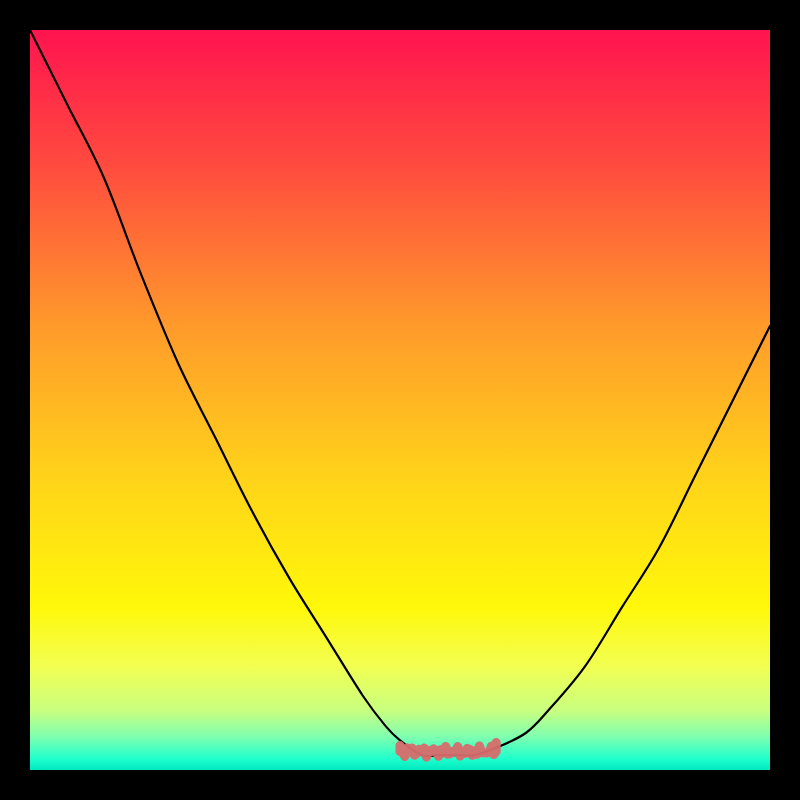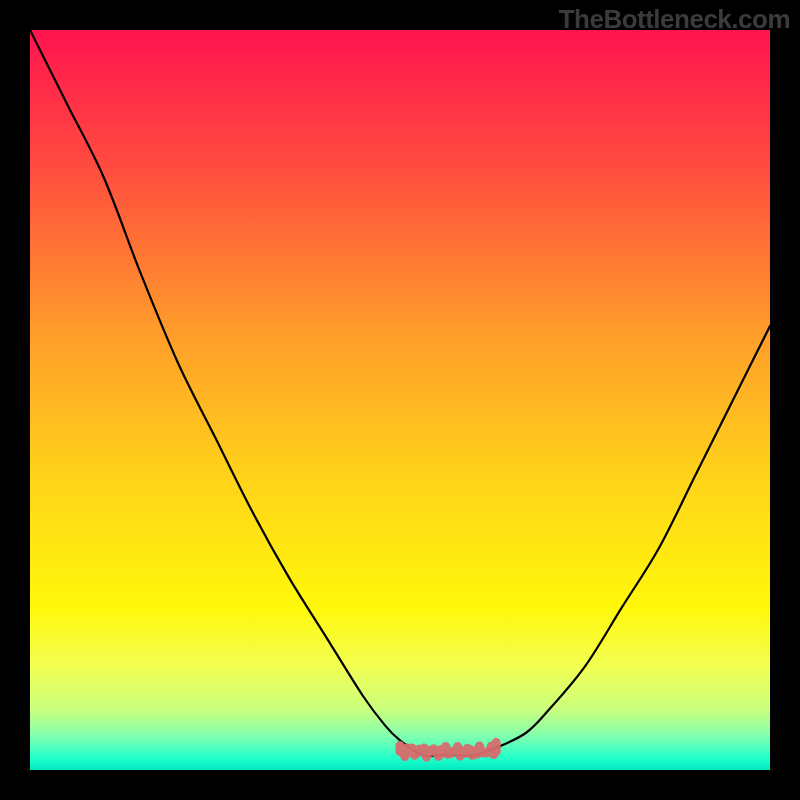--- a/index.html
+++ b/index.html
@@ -71,14 +71,13 @@
             <stop offset="100%" stop-color="#00e8c0"></stop>
           </linearGradient>
       </defs>
       <rect x="0" y="0" width="740" height="740" fill="url(#bg-grad)"></rect>
     </svg>
     <svg class="curves" viewBox="0 0 740 740" preserveAspectRatio="none">
       <path id="bottleneck-path" fill="none" stroke-width="2.2" stroke-linecap="round" stroke-linejoin="round" d="M 0,0 C 6.166666666666667,12.333333333333334 24.666666666666664,49.33333333333333 37,74 C 49.333333333333336,98.66666666666667 61.666666666666664,119.63333333333334 74,148 C 86.33333333333333,176.36666666666667 98.66666666666667,213.36666666666667 111,244.2 C 123.33333333333333,275.0333333333333 135.66666666666666,305.8666666666666 148,332.99999999999994 C 160.33333333333334,360.13333333333327 172.66666666666666,382.3333333333333 185,407 C 197.33333333333334,431.6666666666667 209.66666666666666,457.56666666666666 222,481 C 234.33333333333334,504.43333333333334 246.66666666666666,526.6333333333333 259,547.6 C 271.3333333333333,568.5666666666667 283.6666666666667,587.0666666666666 296,606.8 C 308.3333333333333,626.5333333333333 323.1333333333333,651.2 333,666 C 342.8666666666667,680.8 349.0333333333333,688.2 355.2,695.6 C 361.3666666666667,703 363.8333333333333,705.4666666666667 370,710.4 C 376.1666666666667,715.3333333333333 386.03333333333336,722.7333333333333 392.20000000000005,725.2 C 398.36666666666673,727.6666666666667 400.83333333333337,725.2 407.00000000000006,725.2 C 413.16666666666674,725.2 423.0333333333333,725.2 429.2,725.2 C 435.3666666666667,725.2 437.8333333333333,726.4333333333334 444,725.2 C 450.1666666666667,723.9666666666667 457.56666666666666,721.5 466.2,717.8 C 474.8333333333333,714.0999999999999 487.1666666666667,709.1666666666666 495.8,703 C 504.43333333333334,696.8333333333334 508.1333333333333,691.9 518,680.8 C 527.8666666666667,669.6999999999999 542.6666666666666,653.6666666666666 555,636.4 C 567.3333333333334,619.1333333333333 579.6666666666666,596.9333333333334 592,577.2 C 604.3333333333334,557.4666666666667 616.6666666666666,540.2 629,518 C 641.3333333333334,495.8 653.6666666666666,468.6666666666667 666,444 C 678.3333333333334,419.3333333333333 690.6666666666666,394.6666666666667 703,370 C 715.3333333333334,345.3333333333333 733.8333333333334,308.3333333333333 740,296" stroke="#000000"></path>
       <path id="marker-path" fill="none" stroke-width="9" stroke-linecap="round" stroke-linejoin="round" opacity="0.95" d="M 370,720.1006170278015 L 372.405,721.802479893936 L 374.80999999999995,726.3959100418668 L 377.21500000000003,717.7871998930814 L 379.62,722.1854736148313 L 382.025,717.9256123863904 L 384.43000000000006,725.1738961211266 L 386.835,723.3537640362415 L 389.24,719.211294518948 L 391.645,721.3965528703104 L 394.04999999999995,717.9611187632547 L 396.45500000000004,727.1724327085107 L 398.86,720.3529855252132 L 401.265,721.7116585791447 L 403.67,718.73203136907 L 406.075,720.5933462203461 L 408.48,726.3901798947641 L 410.885,719.5227086545373 L 413.29,722.8898238254903 L 415.695,716.4531322901787 L 418.09999999999997,724.1174070472965 L 420.50500000000005,723.5871318994014 L 422.91,721.1754961871932 L 425.315,721.4723951047787 L 427.71999999999997,716.5956109976447 L 430.12500000000006,726.0985214634946 L 432.53000000000003,721.0695596088618 L 434.935,723.5709753456356 L 437.34,718.3576346350168 L 439.74499999999995,719.3115975640501 L 442.15000000000003,725.3248966006133 L 444.555,720.8199096207732 L 446.96,724.3446091480733 L 449.36500000000007,715.8994370094981 L 451.7699999999999,722.7338188227608 L 454.175,722.771058382862 L 456.58,722.8933856785476 L 458.98499999999996,722.4431917598802 L 461.39000000000004,716.008240474943 L 463.79499999999996,724.4727882722908 L 466.2,720.7920467932481 M 370,721.5 L 370,715.5 M 466.2,721.5 L 466.2,712.5" stroke="#d86b6b"></path>
     </svg>
   </div>
-  <div class="watermark">TheBottleneck.com</div>
 </div>
 
 </body></html>

